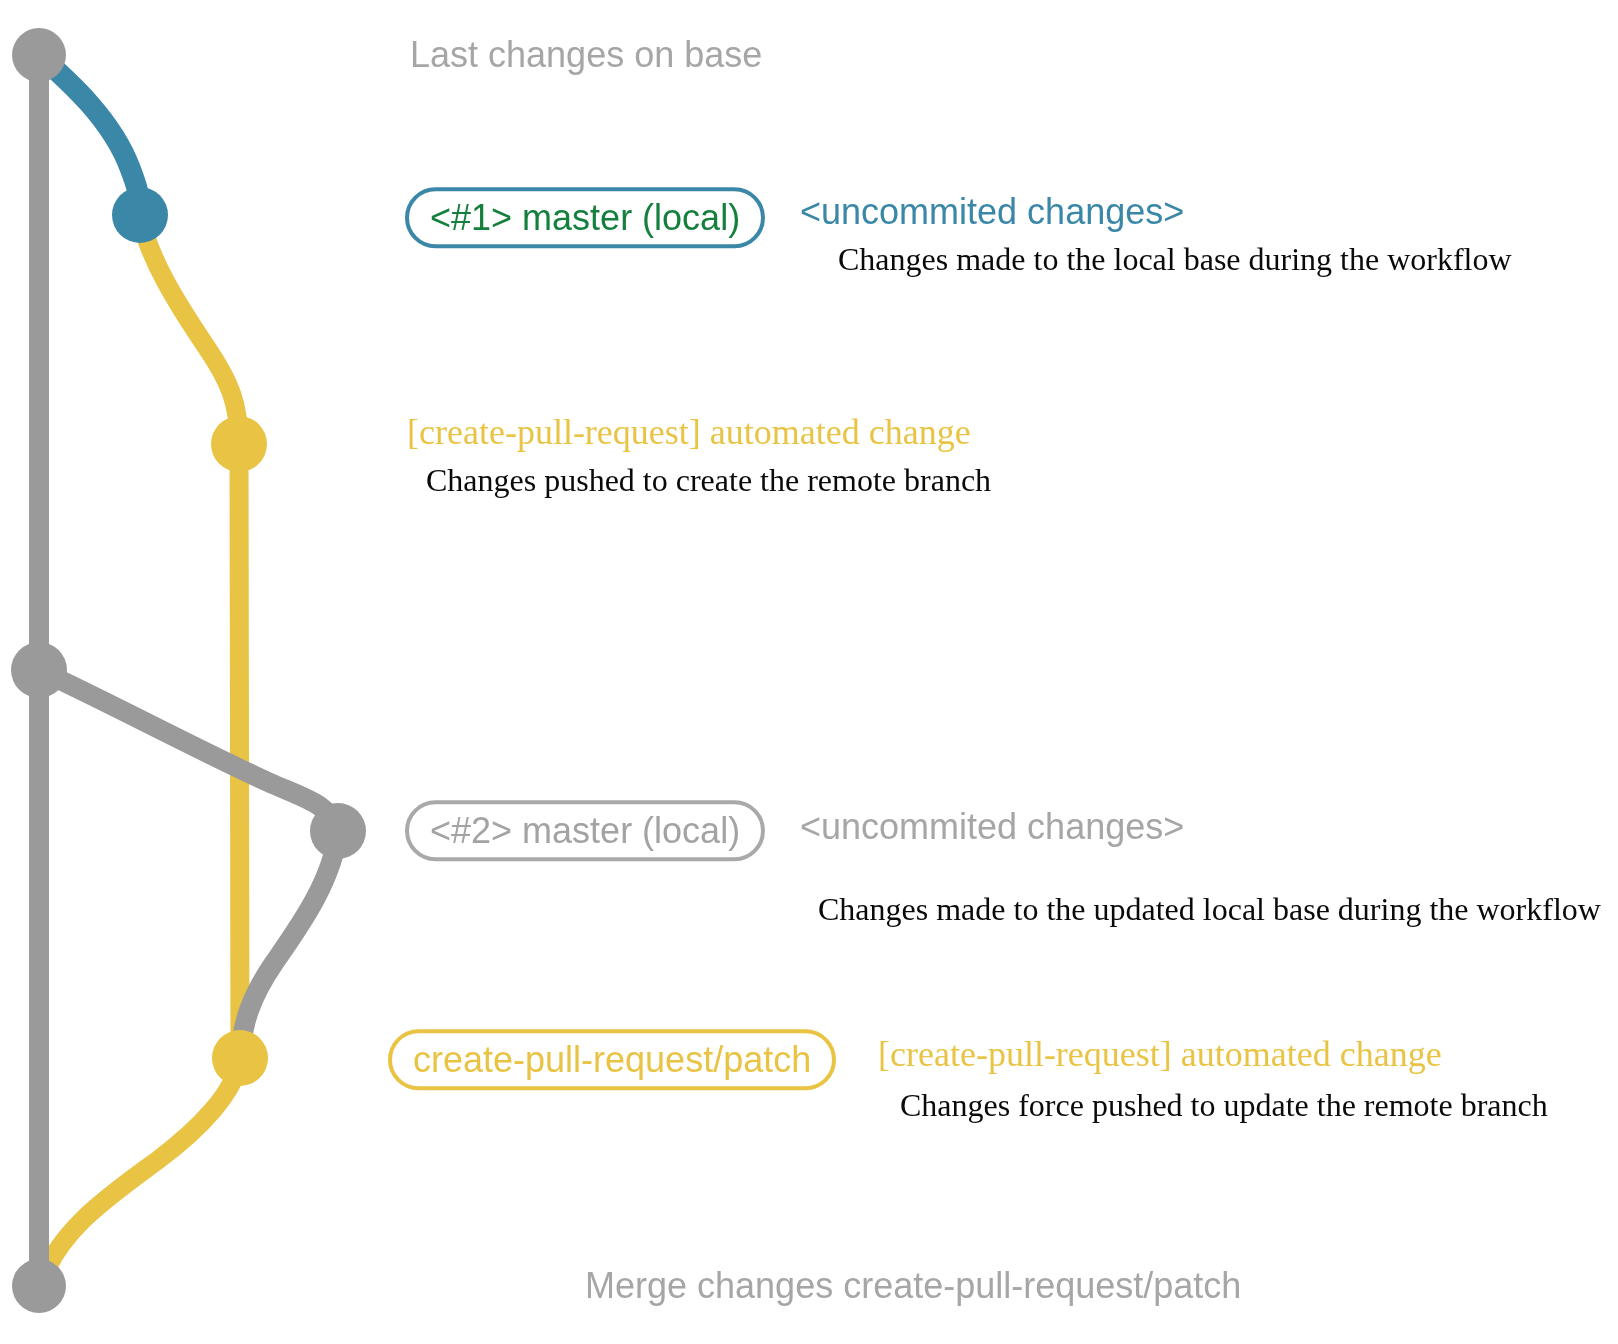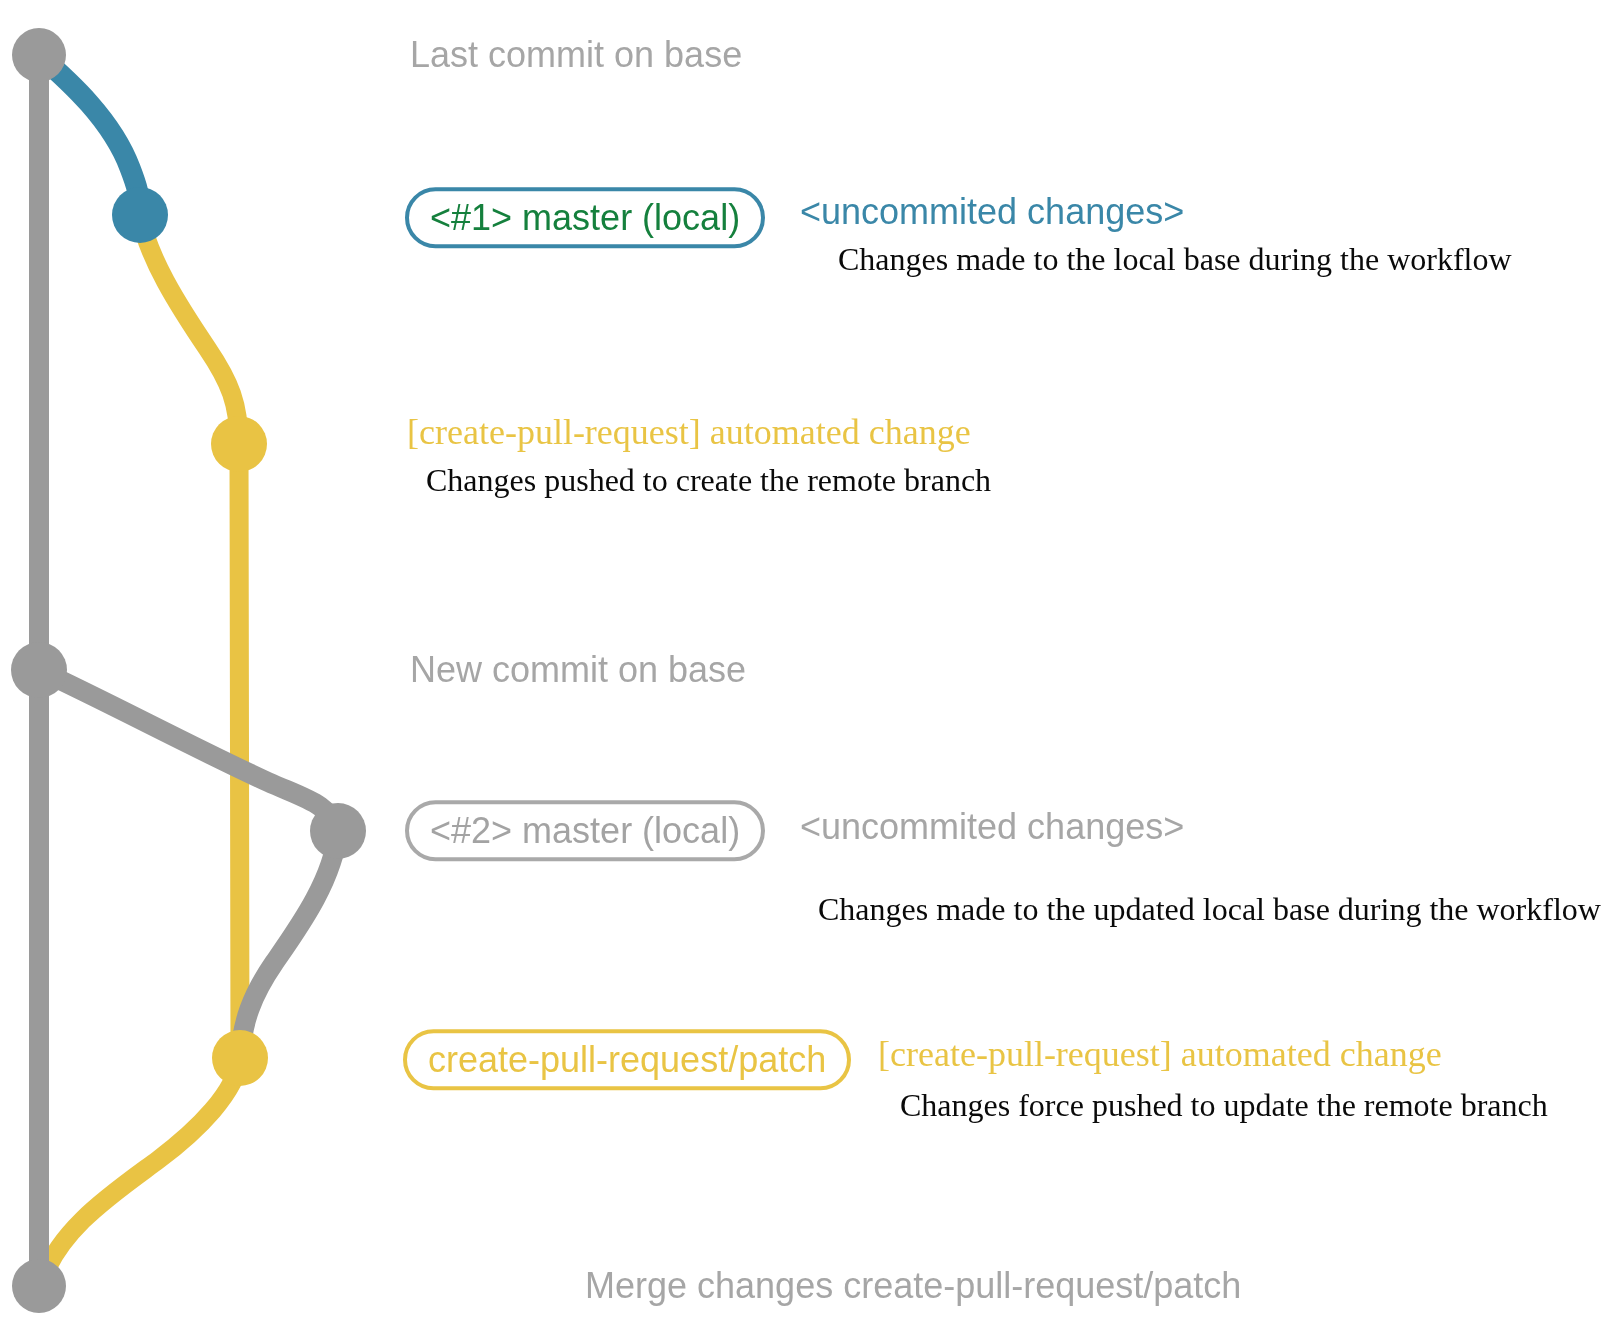--- a/index.html
+++ b/index.html
@@ -51,40 +51,39 @@
 
     <circle cx="39" cy="55" r="27" fill="#9a9a9a"></circle>
     <circle cx="140" cy="215" r="28" fill="#3a87a8"></circle>
     <circle cx="239" cy="444" r="28" fill="#e9c344"></circle>
     <circle cx="39" cy="670" r="28" fill="#9a9a9a"></circle>
     <circle cx="338" cy="831" r="28" fill="#9a9a9a"></circle>
     <circle cx="240" cy="1058" r="28" fill="#e9c344"></circle>
     <circle cx="39" cy="1286" r="27" fill="#9a9a9a"></circle>
   </svg>
 
-  <div class="abs big gray-t" style="left:410px;top:55px;">Last commit on base</div>
+  <div class="abs big gray-t" style="left:410px;top:55px;">Last changes on base</div>
 
   <div class="abs" style="left:405px;top:218px;">
     <span class="badge blue">&lt;#1&gt; master (local)</span>
   </div>
   <div class="abs big blue-t" style="left:800px;top:212px;">&lt;uncommited changes&gt;</div>
   <div class="abs desc" style="left:815px;top:259px;margin-left:23px;">Changes made to the local base during the workflow</div>
 
   <div class="abs big yellow-t" style="left:407px;top:433px;">[create-pull-request] automated change</div>
   <div class="abs desc" style="left:426px;top:480px;">Changes pushed to create the remote branch</div>
 
-  <div class="abs big gray-t" style="left:410px;top:670px;">New commit on base</div>
 
   <div class="abs" style="left:405px;top:831px;text-align:center;">
     <span class="badge gray">&lt;#2&gt; master (local)</span>
   </div>
   <div class="abs big gray-t" style="left:800px;top:827px;">&lt;uncommited changes&gt;</div>
   <div class="abs desc" style="left:818px;top:909px;">Changes made to the updated local base during the workflow</div>
 
-  <div class="abs" style="left:403px;top:1060px;">
+  <div class="abs" style="left:388px;top:1060px;">
     <span class="badge yellow">create-pull-request/patch</span>
   </div>
   <div class="abs big yellow-t" style="left:878px;top:1055px;">[create-pull-request] automated change</div>
   <div class="abs desc" style="left:900px;top:1105px;">Changes force pushed to update the remote branch</div>
 
   <div class="abs big gray-t" style="left:585px;top:1286px;">Merge changes create-pull-request/patch</div>
 
 </div>
 
 </body></html>

